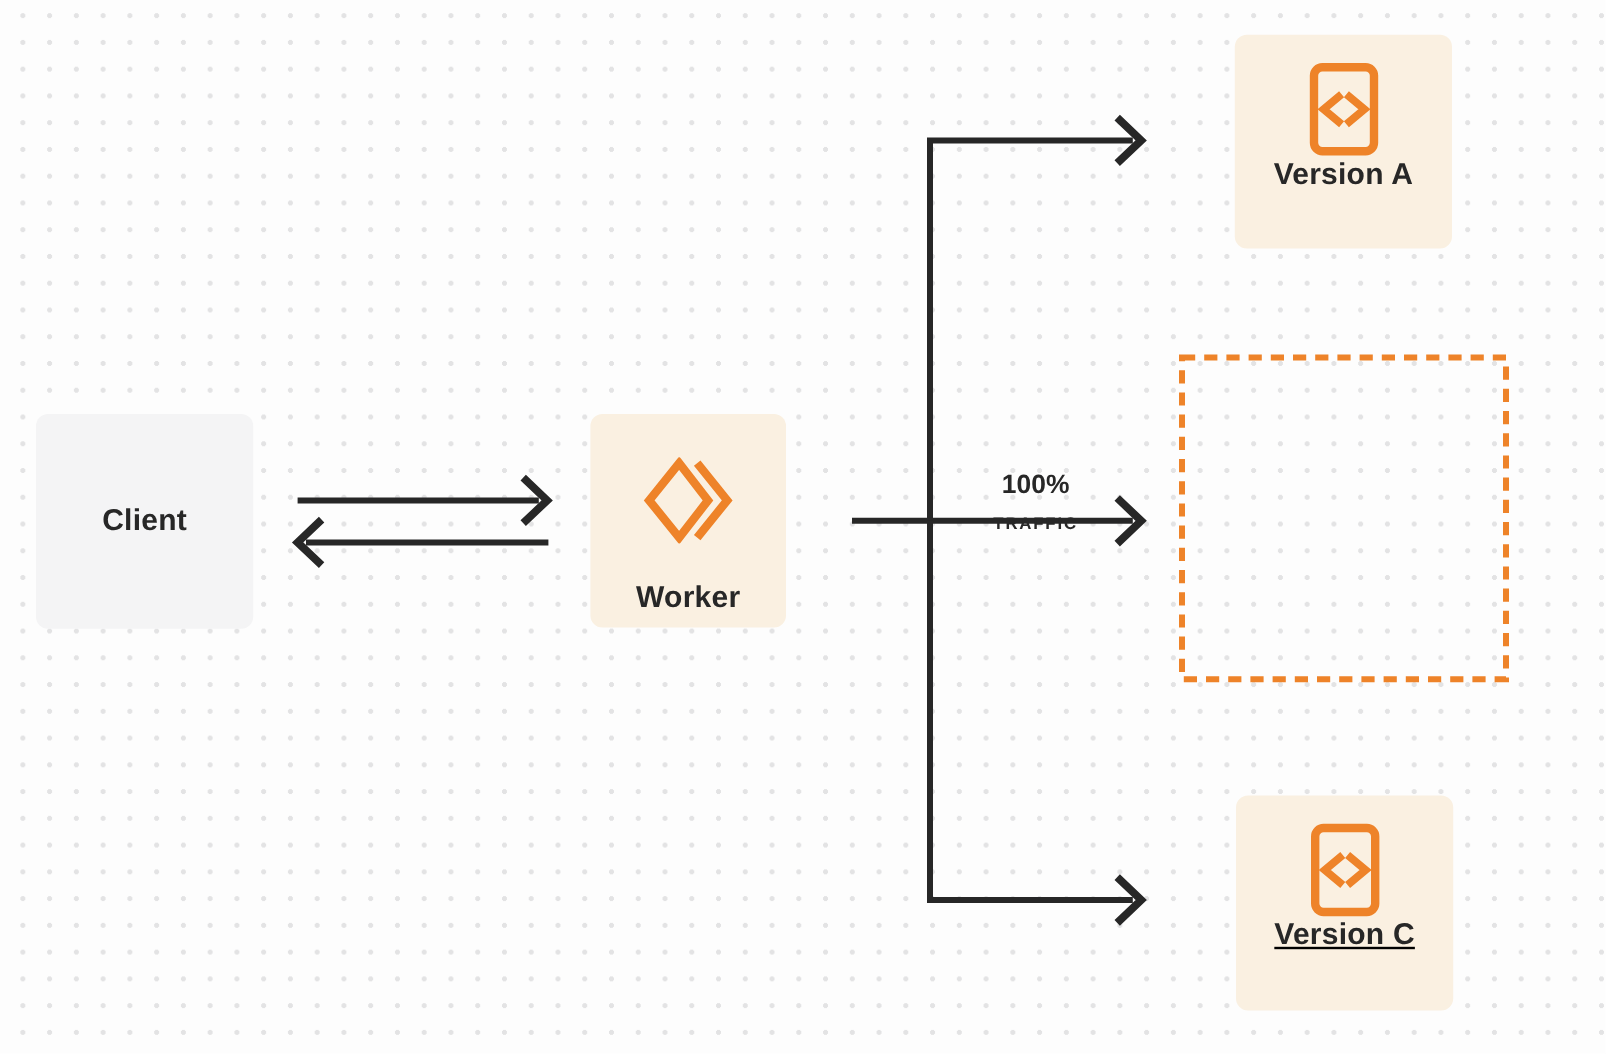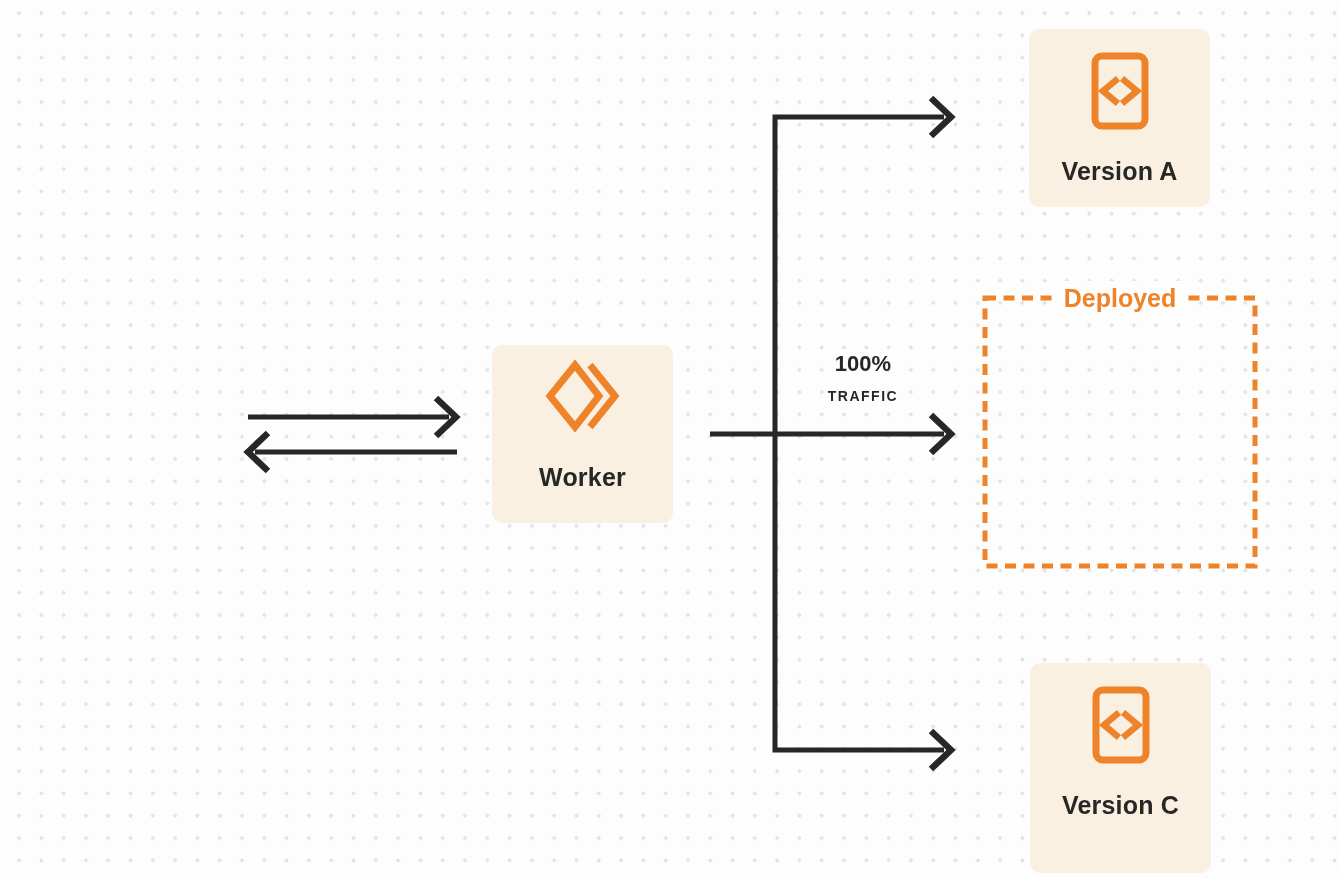--- a/index.html
+++ b/index.html
@@ -41,27 +41,27 @@
     color: var(--ink, #272727);
     letter-spacing: 0.2px;
     white-space: nowrap;
   }
   .client-node {
     left: 30px; top: 345px; width: 181px; height: 179px;
     background: var(--client-gray, #F4F4F5);
     justify-content: center;
   }
   .cream { background: var(--node-cream, #FAF0E1); }
-  .worker-node { left: 492px; top: 345px; width: 181px; height: 178px; padding-top: 15px; }
+  .worker-node { left: 492px; top: 345px; width: 163px; height: 178px; padding-top: 36px; }
   .worker-node .node-label { margin-top: 31px; }
   .version { width: 181px; height: 178px; padding-top: 22px; }
-  .version .node-label { margin-top: 26px; }
+  .version .node-label { }
   .v-a { left: 1029px; top: 29px; }
   .v-b { left: 1030px; top: 345px; }
-  .v-c { left: 1030px; top: 663px; height: 210px; }
+  .v-c { left: 1030px; top: 663px; height: 179px; text-decoration: underline; }
   .icon { display: block; line-height: 0; }
   .orange-stroke {
     stroke: var(--accent-orange, #EE8329);
     fill: none;
     stroke-linejoin: miter;
   }
   .deployed-label {
     position: absolute; left: 985px; top: 281px; width: 270px;
     text-align: center;
   }
@@ -73,21 +73,21 @@
     font-size: 25px;
     line-height: 34px;
     color: var(--accent-orange, #EE8329);
   }
   .traffic-label {
     position: absolute; left: 788px; top: 351px; width: 150px;
     text-align: center;
     color: var(--ink, #272727);
     font-weight: 700;
   }
-  .traffic-line1 { font-size: 22px; }
+  .traffic-line1 { font-size: 22px; margin-top: 40px; }
   .traffic-line2 { font-size: 14px; letter-spacing: 1.5px; margin-top: 11px; }
 </style>
 </head>
 <body>
 
 <div class="canvas">
 
   <svg class="overlay" width="1338" height="878" viewBox="0 0 1338 878">
     <g class="arrow">
       <line x1="248" y1="417" x2="449" y2="417"></line>
@@ -105,20 +105,23 @@
       <path d="M775 434 L775 117 L944 117"></path>
       <path class="head" d="M931 98 L951 117 L931 136"></path>
     </g>
     <g class="arrow">
       <path d="M775 434 L775 750 L944 750"></path>
       <path class="head" d="M931 731 L951 750 L931 769"></path>
     </g>
     <rect class="dashed" x="985" y="298" width="270" height="268"></rect>
   </svg>
 
+  <div class="node client-node">
+    <span class="node-label">Client</span>
+  </div>
 
   <div class="node cream worker-node">
     <span class="icon">
       <svg width="78" height="72" viewBox="0 0 78 72">
         <path class="orange-stroke" stroke-width="7" d="M31 5 L6 36 L31 67 L55 36 Z"></path>
         <path class="orange-stroke" stroke-width="7" d="M46 5 L71 36 L46 67"></path>
       </svg>
     </span>
     <span class="node-label">Worker</span>
   </div>
@@ -139,22 +142,19 @@
     <span class="icon">
       <svg width="60" height="80" viewBox="0 0 60 80">
         <rect class="orange-stroke" stroke-width="7" x="5" y="5" width="50" height="70" rx="7"></rect>
         <path class="orange-stroke" stroke-width="6.5" d="M28 27.5 L13 40 L28 52.5"></path>
         <path class="orange-stroke" stroke-width="6.5" d="M32 27.5 L47 40 L32 52.5"></path>
       </svg>
     </span>
     <span class="node-label">Version C</span>
   </div>
 
-  <div class="deployed-label">
-    <span>Deployed</span>
-  </div>
 
   <div class="traffic-label">
     <div class="traffic-line1">100%</div>
     <div class="traffic-line2">TRAFFIC</div>
   </div>
 
 </div>
 
 </body></html>

